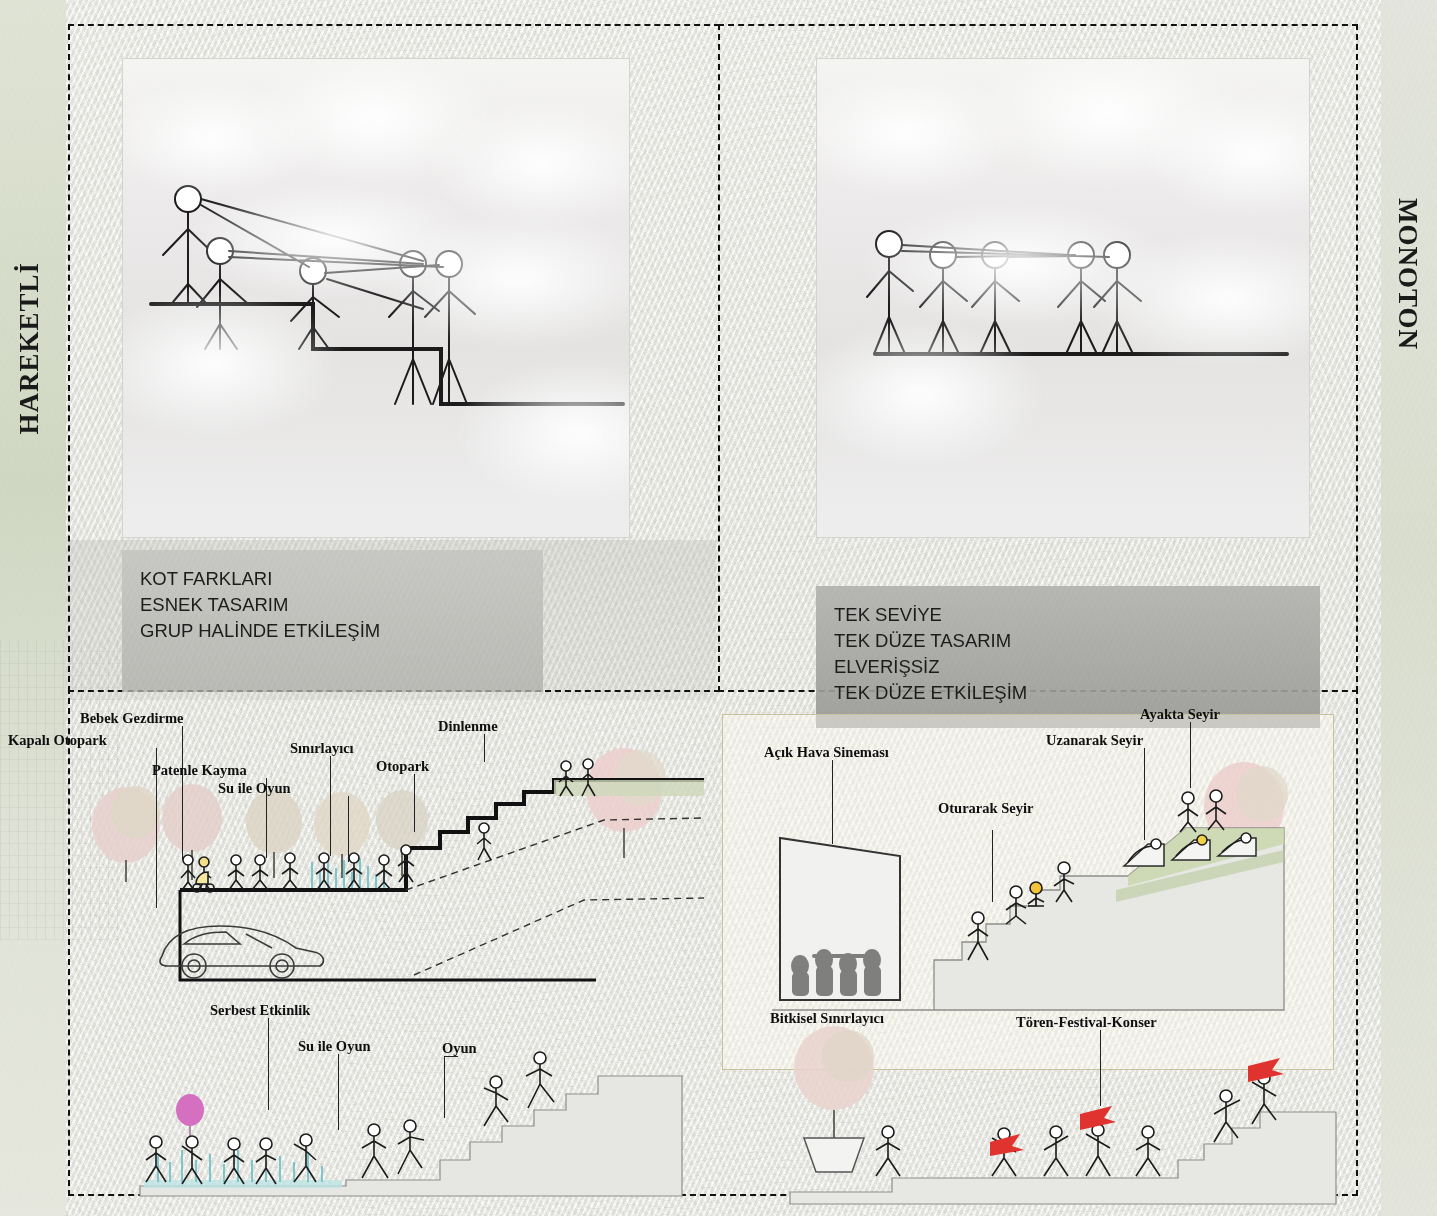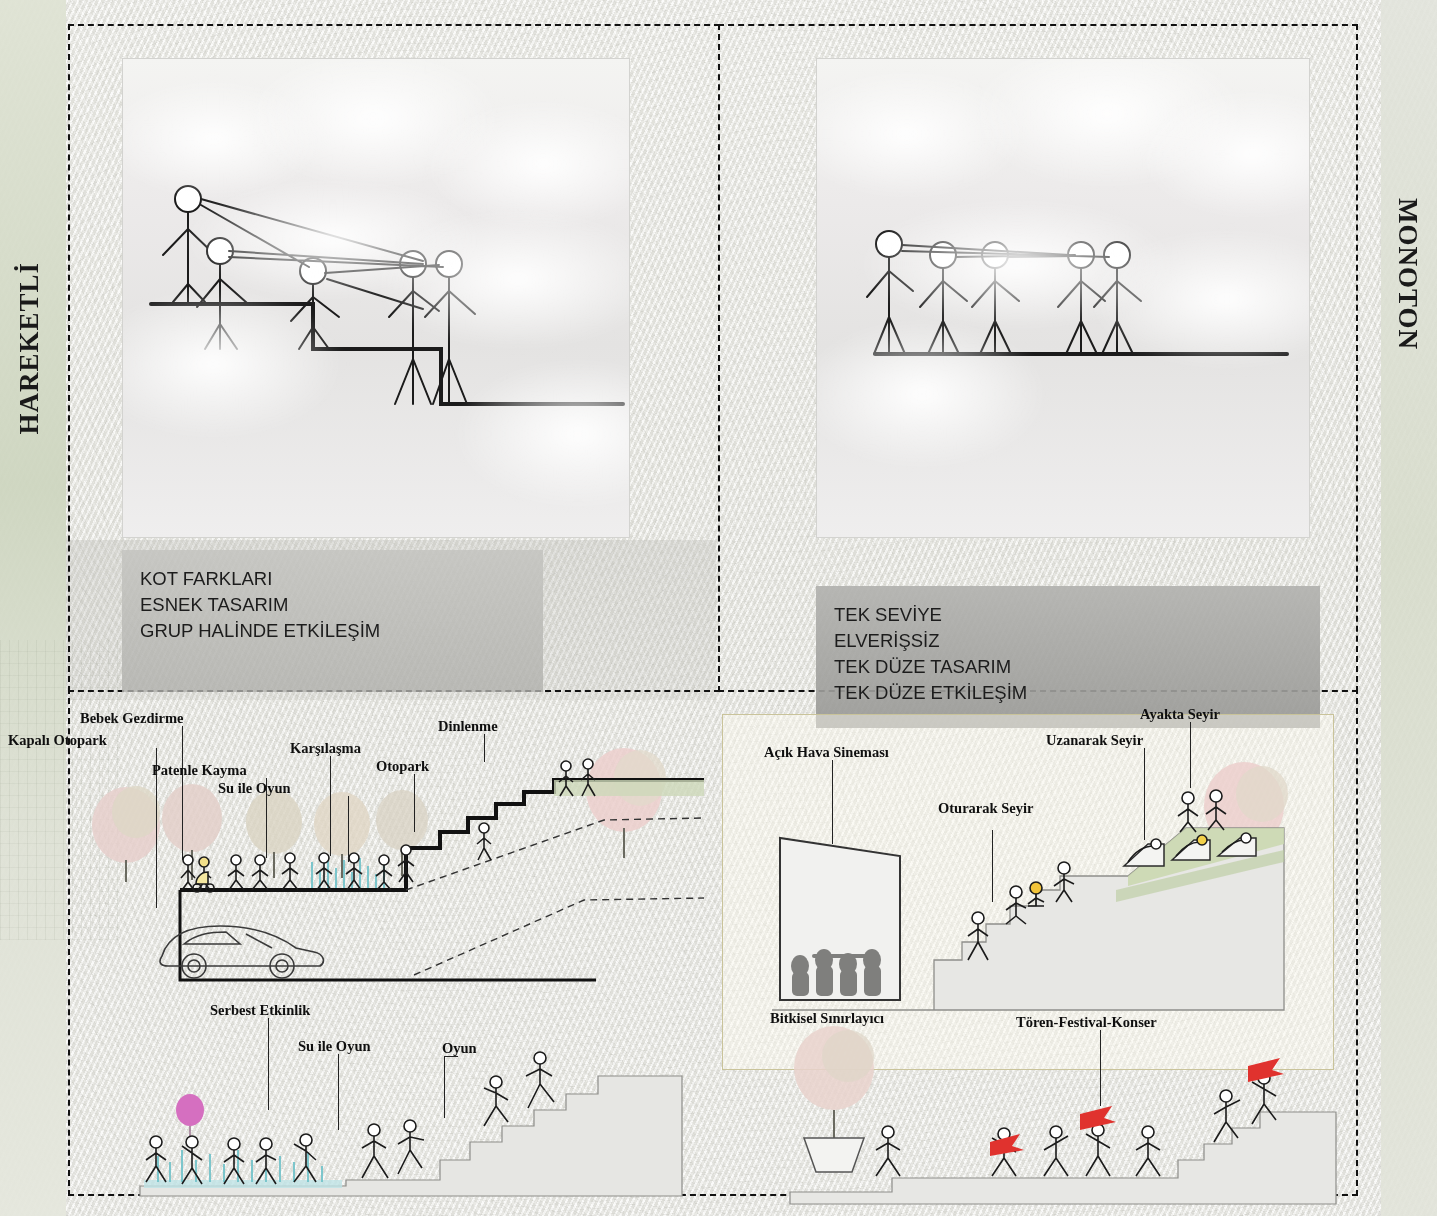--- a/index.html
+++ b/index.html
@@ -238,22 +238,22 @@
 </div>
 
 <div class="caption-band" id="caption-left">
   <div>KOT FARKLARI</div>
   <div>ESNEK TASARIM</div>
   <div>GRUP HALİNDE ETKİLEŞİM</div>
 </div>
 
 <div class="caption-band" id="caption-right">
   <div>TEK SEVİYE</div>
+  <div>TEK DÜZE TASARIM</div>
   <div>ELVERİŞSİZ</div>
-  <div>TEK DÜZE TASARIM</div>
   <div>TEK DÜZE ETKİLEŞİM</div>
 </div>
 
 <div class="sect" id="sect-bl">
   <svg width="620" height="300" viewBox="0 0 620 300">
 
     <g>
       <ellipse cx="42" cy="125" rx="34" ry="38" fill="#e6cfcb" opacity=".85"></ellipse>
       <ellipse cx="52" cy="112" rx="24" ry="26" fill="#ddd7c6" opacity=".8"></ellipse>
       <path d="M42 160 L42 182" stroke="#6a6a60" stroke-width="2"></path>
@@ -328,21 +328,21 @@
 
   <div class="anno" style="left:-4px;top:10px;">Bebek Gezdirme</div>
   <div class="leader" style="left:98px;top:26px;height:134px;"></div>
 
   <div class="anno" style="left:68px;top:62px;">Patenle Kayma</div>
   <div class="leader" style="left:182px;top:78px;height:80px;"></div>
 
   <div class="anno" style="left:134px;top:80px;">Su ile Oyun</div>
   <div class="leader" style="left:264px;top:96px;height:66px;"></div>
 
-  <div class="anno" style="left:206px;top:40px;">Karşılaşma</div>
+  <div class="anno" style="left:206px;top:40px;">Sınırlayıcı</div>
   <div class="leader" style="left:246px;top:56px;height:100px;"></div>
 
   <div class="anno" style="left:292px;top:58px;">Otopark</div>
   <div class="leader" style="left:330px;top:74px;height:58px;"></div>
 
   <div class="anno" style="left:354px;top:18px;">Dinlenme</div>
   <div class="leader" style="left:400px;top:34px;height:28px;"></div>
 </div>
 
 <div class="sect" id="sect-bl2">

